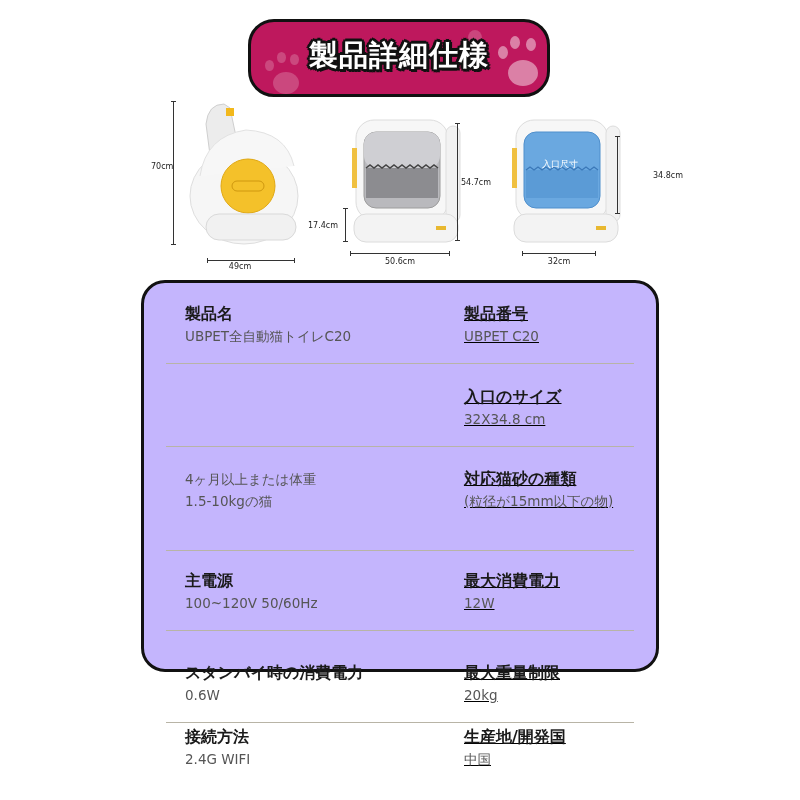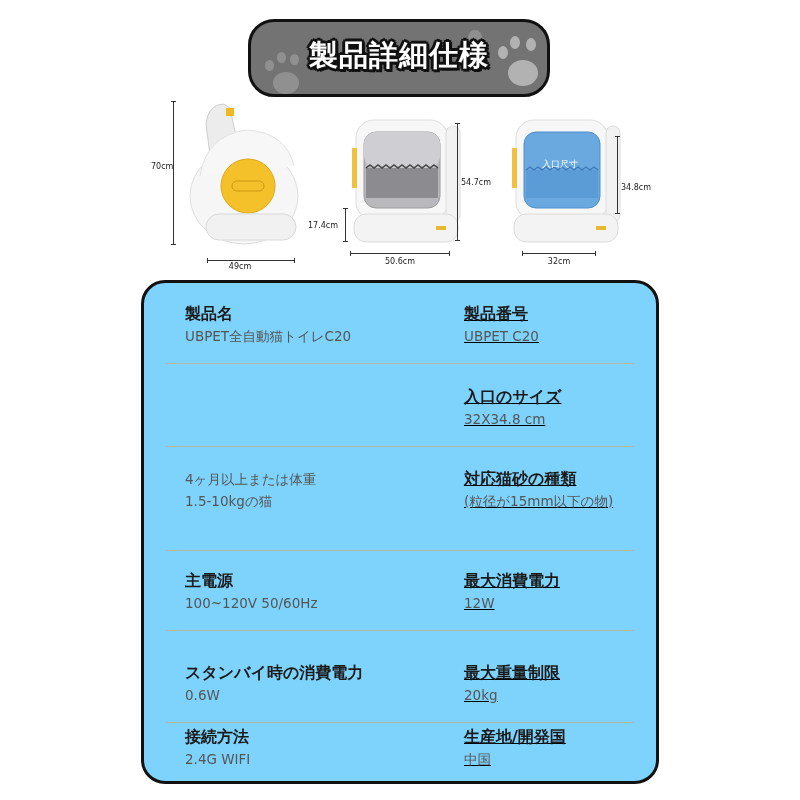--- a/index.html
+++ b/index.html
@@ -2,21 +2,21 @@
 <html><head>
 <meta charset="utf-8">
 <style>
   html, body { margin: 0; padding: 0; }
   body {
     width: 800px; height: 800px; background: #ffffff; position: relative; overflow: hidden;
     font-family: "DejaVu Sans", "Liberation Sans", sans-serif;
   }
   .banner {
     position: absolute; left: 248px; top: 19px; width: 302px; height: 78px;
-    background: #737373; border: 3px solid #111; border-radius: 26px;
+    background: #be185d; border: 3px solid #111; border-radius: 26px;
     box-sizing: border-box; overflow: hidden;
   }
   .banner-title {
     position: absolute; left: 0; right: 0; top: 14px; text-align: center;
     font-size: 29px; font-weight: bold; color: #ffffff; letter-spacing: 1px;
     text-shadow: -2px -2px 0 #111, 2px -2px 0 #111, -2px 2px 0 #111, 2px 2px 0 #111,
                  0 3px 0 #111, 3px 0 0 #111, -3px 0 0 #111, 0 -3px 0 #111, 3px 3px 0 #111;
   }
   .paw { position: absolute; }
   .paw .pad { position: absolute; background: rgba(255,255,255,0.35); border-radius: 50%; }
@@ -24,22 +24,22 @@
   .figure { position: absolute; }
   .dim-text { position: absolute; font-size: 8px; color: #222; white-space: nowrap; }
   .vline { position: absolute; width: 1px; background: #333; }
   .hline { position: absolute; height: 1px; background: #333; }
   .vline::before, .vline::after { content: ""; position: absolute; left: -2px; width: 5px; height: 1px; background: #333; }
   .vline::before { top: 0; } .vline::after { bottom: 0; }
   .hline::before, .hline::after { content: ""; position: absolute; top: -2px; width: 1px; height: 5px; background: #333; }
   .hline::before { left: 0; } .hline::after { right: 0; }
 
   .spec-card {
-    position: absolute; left: 141px; top: 280px; width: 518px; height: 504px;
-    background: #7dd3fc; border: 3px solid #111; border-radius: 24px; box-sizing: border-box;
+    position: absolute; left: 141px; top: 280px; width: 518px; height: 392px;
+    background: #c4b5fd; border: 3px solid #111; border-radius: 24px; box-sizing: border-box;
   }
   .spec-row { position: absolute; left: 22px; right: 22px; }
   .spec-row.divided { border-bottom: 1px solid #b8b4a6; }
   .cell { position: absolute; top: 0; }
   .cell.left { left: 19px; } .cell.right { left: 298px; text-decoration: underline; }
   .label { font-size: 16px; font-weight: bold; color: #1a1a1a; line-height: 22px; white-space: nowrap; }
   .value { font-size: 13.5px; color: #555; line-height: 22px; white-space: nowrap; }
 </style>
 </head>
 <body>
@@ -103,21 +103,21 @@
     <rect x="94" y="8" width="14" height="96" rx="7" fill="#f2f2f2" stroke="#dddddd"></rect>
     <rect x="0" y="30" width="5" height="40" fill="#f0c040"></rect>
     <rect x="12" y="14" width="76" height="76" rx="12" fill="#6aa8e0" stroke="#4f8fcc"></rect>
     <rect x="14" y="52" width="72" height="28" fill="#5b9bd6"></rect>
     <path d="M14 52 l4 -3 l4 3 l4 -3 l4 3 l4 -3 l4 3 l4 -3 l4 3 l4 -3 l4 3 l4 -3 l4 3 l4 -3 l4 3 l4 -3 l4 3 l4 -3 l4 3" fill="none" stroke="#3b78b8" stroke-width="1.2"></path>
     <rect x="2" y="96" width="104" height="28" rx="12" fill="#f3f3f3" stroke="#dcdcdc"></rect>
     <rect x="84" y="108" width="10" height="4" fill="#e8b830"></rect>
   </svg>
   <div class="dim-text" style="left:42px; top:58px; color:#ffffff; font-size:9px;">入口尺寸</div>
   <div class="vline" style="left:117px; top:36px; height:78px;"></div>
-  <div class="dim-text" style="left:121px; top:83px;">34.8cm</div>
+  <div class="dim-text" style="left:121px; top:71px;padding-left:32px;">34.8cm</div>
   <div class="hline" style="left:22px; top:153px; width:74px;"></div>
   <div class="dim-text" style="left:59px; top:157px; transform:translateX(-50%);">32cm</div>
 </div>
 
 <div class="spec-card">
   <div class="spec-row divided" style="top:20px; height:60px;">
     <div class="cell left">
       <div class="label">製品名</div>
       <div class="value">UBPET全自動猫トイレC20</div>
     </div>

